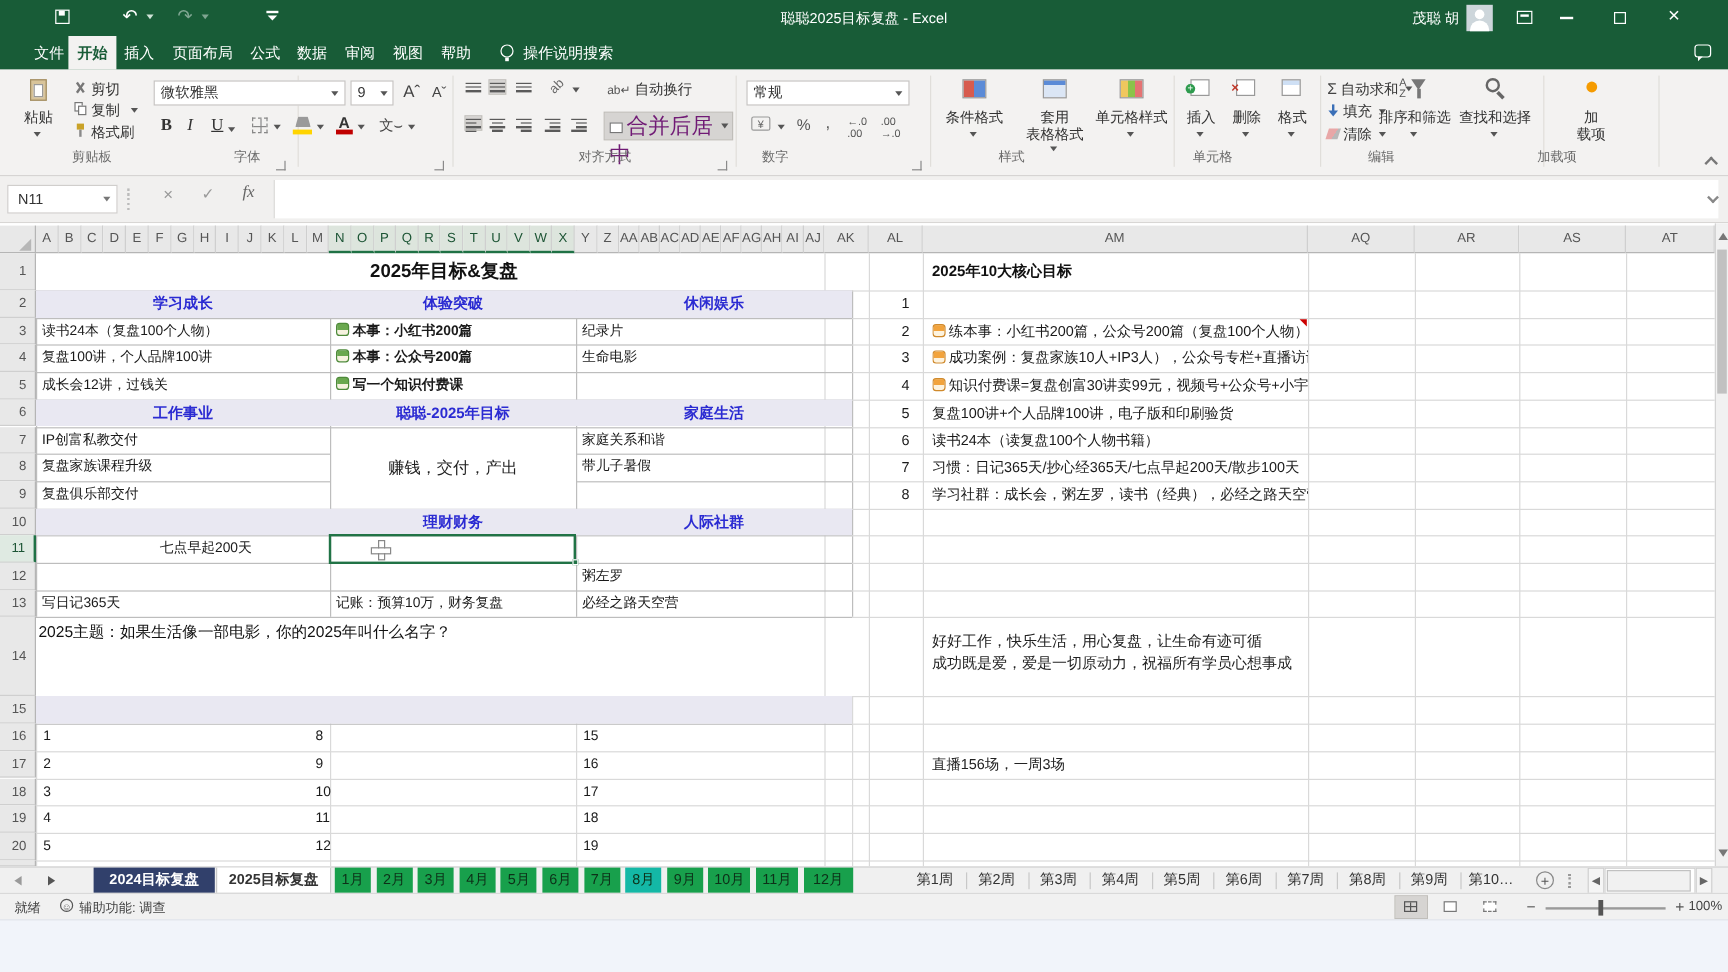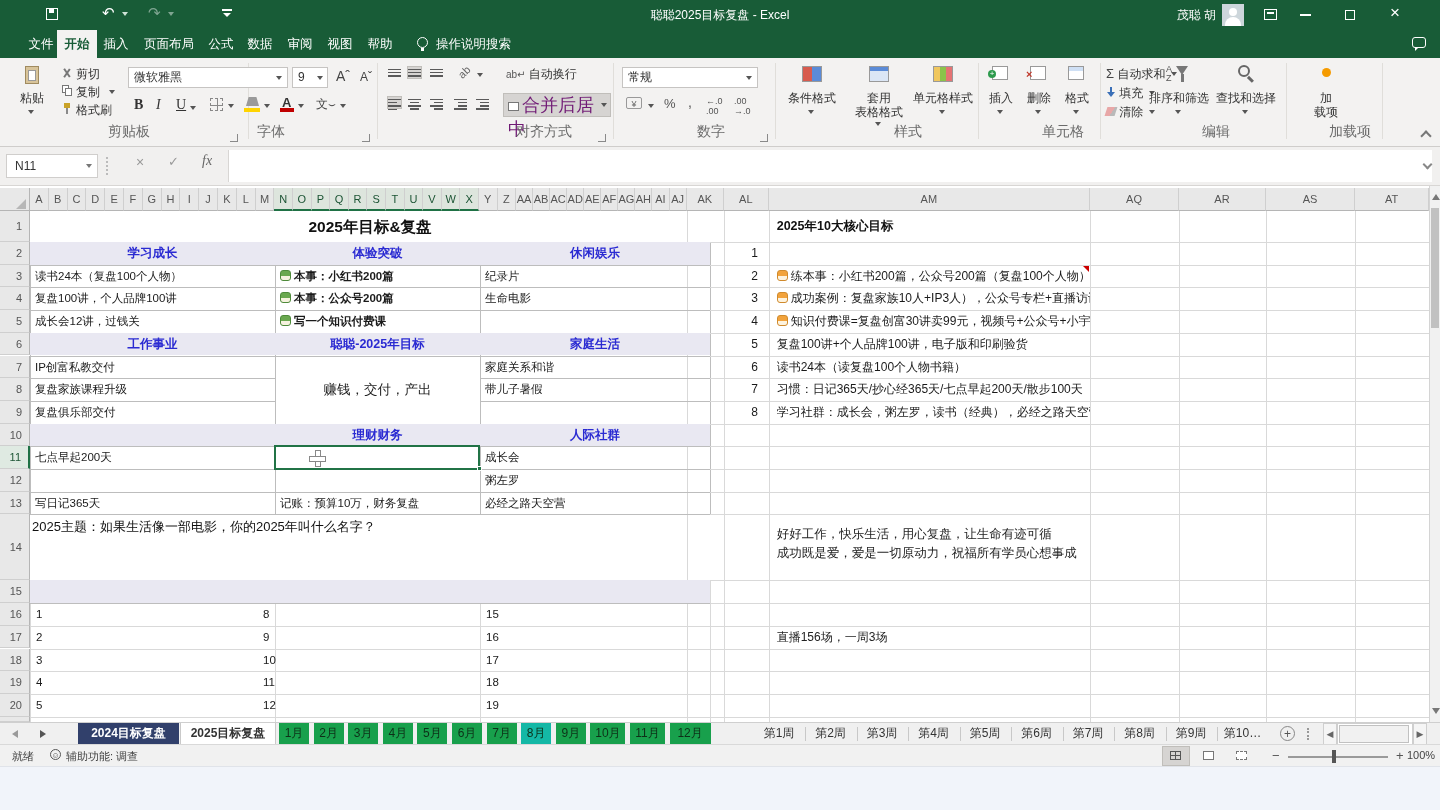--- a/index.html
+++ b/index.html
@@ -6,21 +6,21 @@
 html,body{width:1440px;height:810px;overflow:hidden}
 body{font-family:"Liberation Sans","DejaVu Sans",sans-serif;font-size:12px;color:#222}
 #app{position:relative;width:1440px;height:810px;background:#fff;overflow:hidden}
 .abs{position:absolute}
 
 #titlebar{position:absolute;left:0;top:0;width:1440px;height:30px;background:#185c37;color:#fff}
 #menubar{position:absolute;left:0;top:30px;width:1440px;height:28px;background:#185c37;color:#fff}
 .mtab{position:absolute;top:0;height:28px;line-height:28px;font-size:12.5px;text-align:center}
 #ribbon{position:absolute;left:0;top:58px;width:1440px;height:89px;background:#f3f2f1;border-bottom:1px solid #cfcdcb}
 .vsep{position:absolute;top:5px;height:76px;width:1px;background:#e0deda}
-.glabel{position:absolute;top:65px;font-size:14px;color:#6b6b6b;text-align:right;width:90px}
+.glabel{position:absolute;top:65px;font-size:11px;color:#6b6b6b;text-align:left;width:90px}
 .launcher{position:absolute;top:76px;width:8px;height:8px;border-right:1px solid #8a8a8a;border-bottom:1px solid #8a8a8a}
 .tri{width:0;height:0;border-left:3.5px solid transparent;border-right:3.5px solid transparent;border-top:4px solid #555;position:absolute}
 .combo{position:absolute;background:#fff;border:1px solid #c6c4c2;font-size:12px;color:#333;padding-left:5px}
 .rtxt{position:absolute;font-size:12px;color:#333;white-space:nowrap}
 .bars{position:absolute;width:13px;height:11px}
 .bars i{display:block;height:1.6px;background:#5a5a5a;margin-top:1.6px}
 .bars i.s{width:9px}.bars i.f{width:13px}
 .press{background:#d6d4d2;outline:1px solid #c0beba}
 .bigbtn{position:absolute;text-align:center;font-size:12px;color:#333}
 
@@ -442,22 +442,21 @@
       <div class="cell" style="left:30px;top:101.4px;width:245px;height:22.700000000000003px;line-height:22.700000000000003px;">复盘100讲，个人品牌100讲</div>
       <div class="cell" style="left:275px;top:101.4px;width:205px;height:22.700000000000003px;line-height:22.700000000000003px;font-weight:bold;"><span class="micon green"></span>本事：公众号200篇</div>
       <div class="cell" style="left:480px;top:101.4px;width:230px;height:22.700000000000003px;line-height:22.700000000000003px;">生命电影</div>
       <div class="cell" style="left:30px;top:124.10000000000001px;width:245px;height:22.700000000000003px;line-height:22.700000000000003px;">成长会12讲，过钱关</div>
       <div class="cell" style="left:275px;top:124.10000000000001px;width:205px;height:22.700000000000003px;line-height:22.700000000000003px;font-weight:bold;"><span class="micon green"></span>写一个知识付费课</div>
       <div class="cell" style="left:480px;top:169.5px;width:230px;height:22.69999999999999px;line-height:22.69999999999999px;">家庭关系和谐</div>
       <div class="cell" style="left:30px;top:169.5px;width:245px;height:22.69999999999999px;line-height:22.69999999999999px;">IP创富私教交付</div>
       <div class="cell" style="left:30px;top:192.2px;width:245px;height:22.69999999999999px;line-height:22.69999999999999px;">复盘家族课程升级</div>
       <div class="cell" style="left:480px;top:192.2px;width:230px;height:22.69999999999999px;line-height:22.69999999999999px;">带儿子暑假</div>
       <div class="cell" style="left:30px;top:214.89999999999998px;width:245px;height:22.69999999999999px;line-height:22.69999999999999px;">复盘俱乐部交付</div>
-      <div class="cell" style="left:30px;top:260.29999999999995px;width:278px;height:22.69999999999999px;line-height:22.69999999999999px;">七点早起200天</div>
-      <div class="cell" style="left:480px;top:260.29999999999995px;width:230px;height:22.69999999999999px;line-height:22.69999999999999px;">成长会</div>
+      <div class="cell" style="left:30px;top:260.29999999999995px;width:278px;height:22.69999999999999px;line-height:22.69999999999999px;text-align:center;">七点早起200天</div>
       <div class="cell" style="left:480px;top:282.99999999999994px;width:230px;height:22.69999999999999px;line-height:22.69999999999999px;">粥左罗</div>
       <div class="cell" style="left:30px;top:305.69999999999993px;width:245px;height:22.69999999999999px;line-height:22.69999999999999px;">写日记365天</div>
       <div class="cell" style="left:275px;top:305.69999999999993px;width:205px;height:22.69999999999999px;line-height:22.69999999999999px;">记账：预算10万，财务复盘</div>
       <div class="cell" style="left:480px;top:305.69999999999993px;width:230px;height:22.69999999999999px;line-height:22.69999999999999px;">必经之路天空营</div>
       <div style="position:absolute;left:275px;top:169.5px;width:205px;height:68.09999999999997px;line-height:68.09999999999997px;text-align:center;font-size:13.5px;color:#222">赚钱，交付，产出</div>
       <div style="position:absolute;left:32px;top:332.3999999999999px;font-weight:normal;font-size:13px;color:#111">2025主题：如果生活像一部电影，你的2025年叫什么名字？</div>
       <div class="hdrband" style="left:30px;top:394.3999999999999px;width:680px;height:22.69999999999999px"></div>
       <div class="cell" style="left:36px;top:417.0999999999999px;width:60px;height:22.69999999999999px;line-height:22.69999999999999px;padding-left:0">1</div>
       <div class="cell" style="left:263px;top:417.0999999999999px;width:60px;height:22.69999999999999px;line-height:22.69999999999999px;padding-left:0">8</div>
       <div class="cell" style="left:486px;top:417.0999999999999px;width:60px;height:22.69999999999999px;line-height:22.69999999999999px;padding-left:0">15</div>

